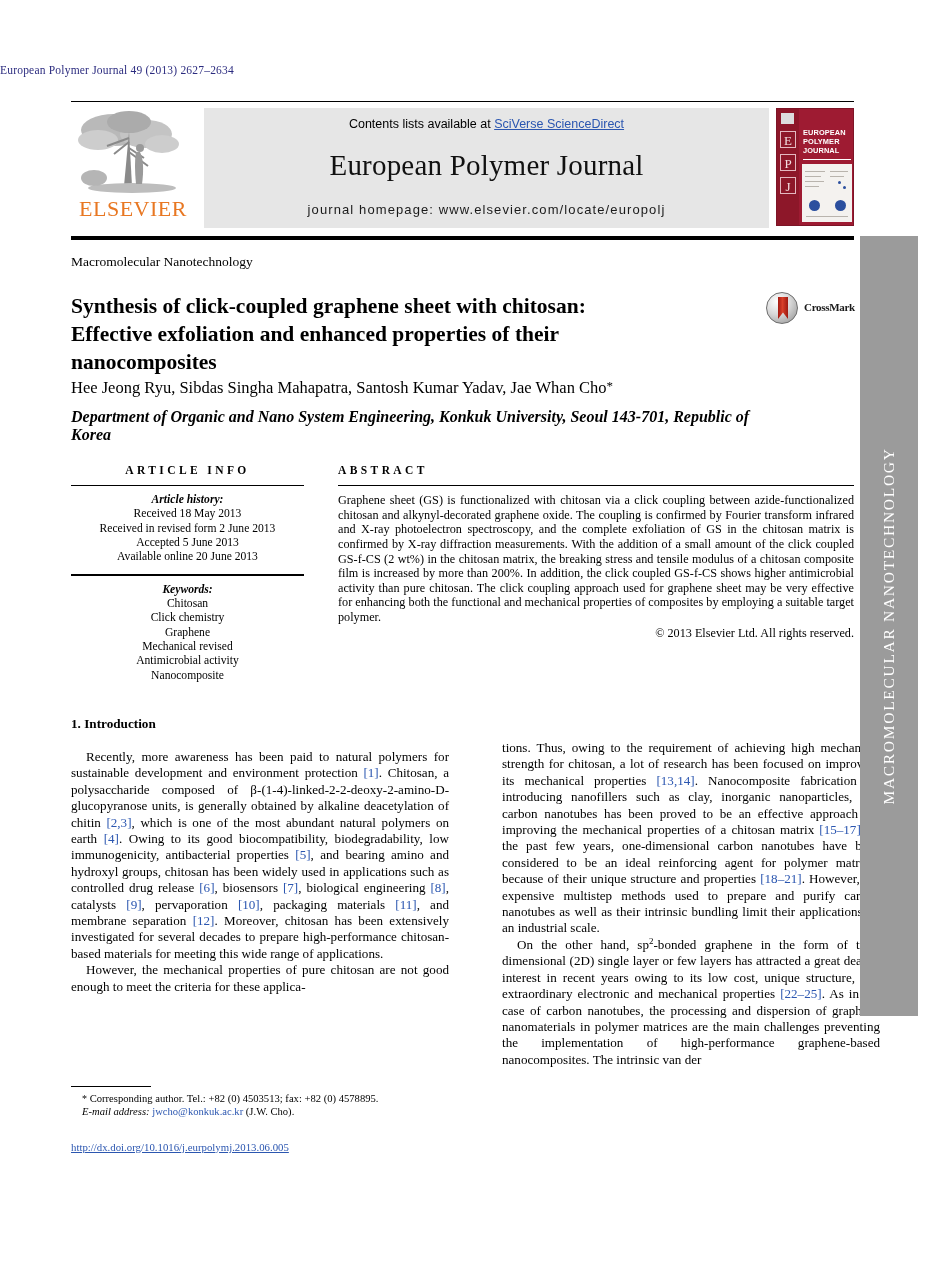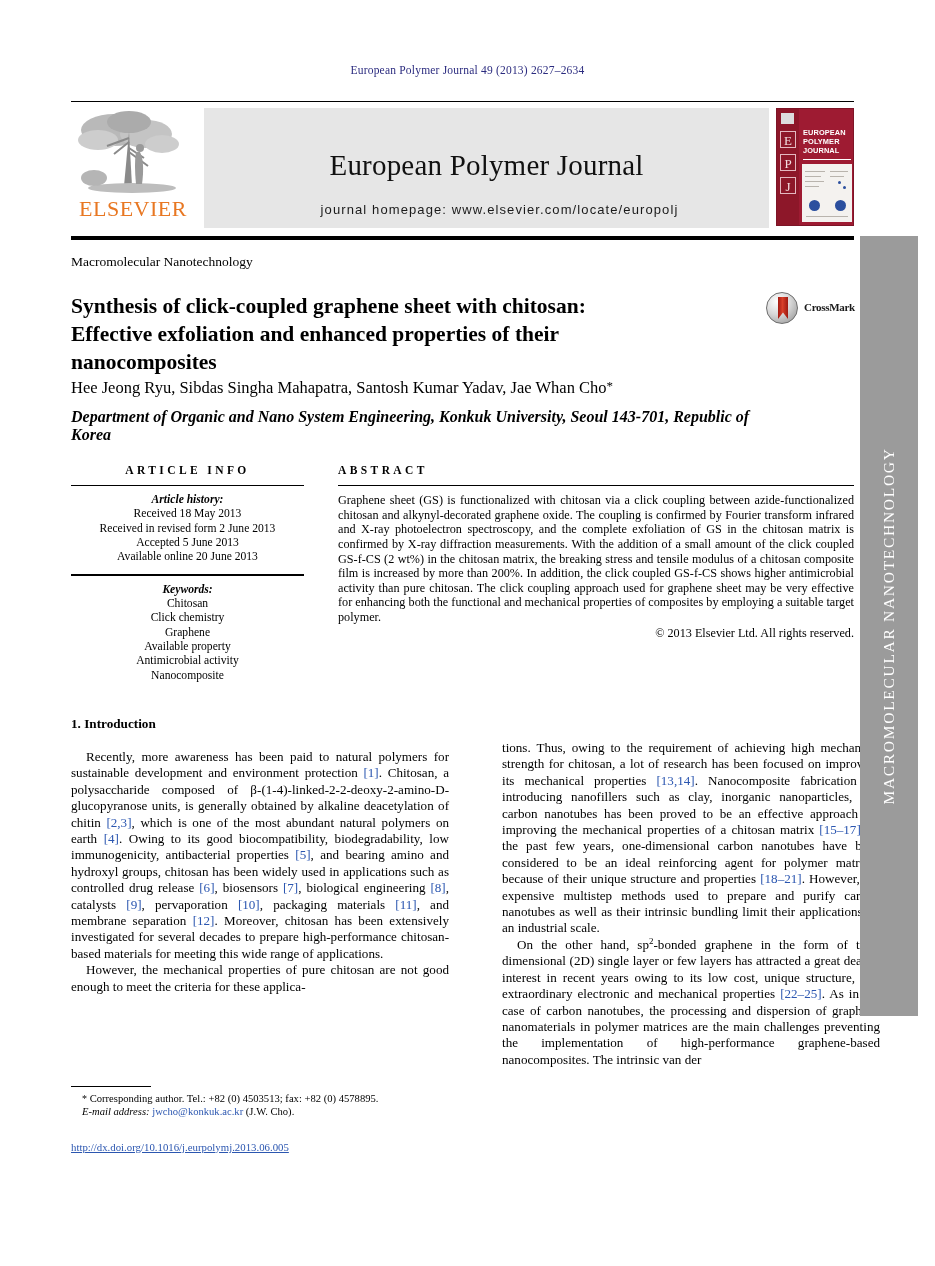--- a/index.html
+++ b/index.html
@@ -15,21 +15,21 @@
     color: #000;
     overflow: hidden;
   }
 
   
   .running-head {
     position: absolute;
     top: 64px;
     left: 0;
     width: 935px;
-    text-align: center;
+    text-align: left;
     font-family: "Liberation Serif", serif;
     font-size: 11.5px;
     color: #2b2b7f;
     letter-spacing: 0.2px;
   }
 
   
   .masthead {
     position: absolute;
     top: 101px;
@@ -109,21 +109,20 @@
   .homepage-line {
     position: absolute;
     bottom: 11px;
     left: 0;
     width: 100%;
     text-align: center;
     font-family: "Liberation Sans", sans-serif;
     font-size: 13px;
     color: #1a1a1a;
     letter-spacing: 1.1px;
-    padding-left: 13px;
   }
 
   
   .cover-block {
     width: 78px;
     flex: 0 0 78px;
     position: relative;
   }
   .cover {
     position: absolute;
@@ -460,20 +459,23 @@
           <ellipse cx="58" cy="80" rx="44" ry="5" fill="#bdbdbd"></ellipse>
           <ellipse cx="20" cy="70" rx="13" ry="8" fill="#b5b5b5"></ellipse>
           <path d="M66 44 q5 10 2 32 l-6 0 q-2 -20 0 -32 z" fill="#9a9a9a"></path>
           <circle cx="66" cy="40" r="4" fill="#9a9a9a"></circle>
         </g>
       </svg>
       <div class="elsevier-word">ELSEVIER</div>
     </div>
 
     <div class="contents-band">
+      <div class="contents-line">
+        <span>Contents lists available at </span><a class="sd-link" href="#">SciVerse ScienceDirect</a>
+      </div>
       <div class="journal-name">European Polymer Journal</div>
       <div class="homepage-line">journal homepage: www.elsevier.com/locate/europolj</div>
     </div>
 
     <div class="cover-block">
       <div class="cover">
         <div class="cover-leftcol"></div>
         <div class="cover-smallsq"></div>
         <div class="cover-epj-letter" style="top:22px">E</div>
         <div class="cover-epj-letter" style="top:45px">P</div>
@@ -530,21 +532,21 @@
     <div>Received in revised form 2 June 2013</div>
     <div>Accepted 5 June 2013</div>
     <div>Available online 20 June 2013</div>
   </div>
   <div class="hr-med"></div>
   <div class="info-body kw-block">
     <div class="it">Keywords:</div>
     <div>Chitosan</div>
     <div>Click chemistry</div>
     <div>Graphene</div>
-    <div>Available property</div>
+    <div>Mechanical revised</div>
     <div>Antimicrobial activity</div>
     <div>Nanocomposite</div>
   </div>
 </div>
 
 <div class="abs-col">
   <div class="head-label">ABSTRACT</div>
   <div class="hr-thin"></div>
   <div class="abs-body">Graphene sheet (GS) is functionalized with chitosan via a click coupling between azide-functionalized chitosan and alkynyl-decorated graphene oxide. The coupling is confirmed by Fourier transform infrared and X-ray photoelectron spectroscopy, and the complete exfoliation of GS in the chitosan matrix is confirmed by X-ray diffraction measurements. With the addition of a small amount of the click coupled GS-f-CS (2 wt%) in the chitosan matrix, the breaking stress and tensile modulus of a chitosan composite film is increased by more than 200%. In addition, the click coupled GS-f-CS shows higher antimicrobial activity than pure chitosan. The click coupling approach used for graphene sheet may be very effective for enhancing both the functional and mechanical properties of composites by employing a suitable target polymer.</div>
   <div class="abs-rights">© 2013 Elsevier Ltd. All rights reserved.</div>

